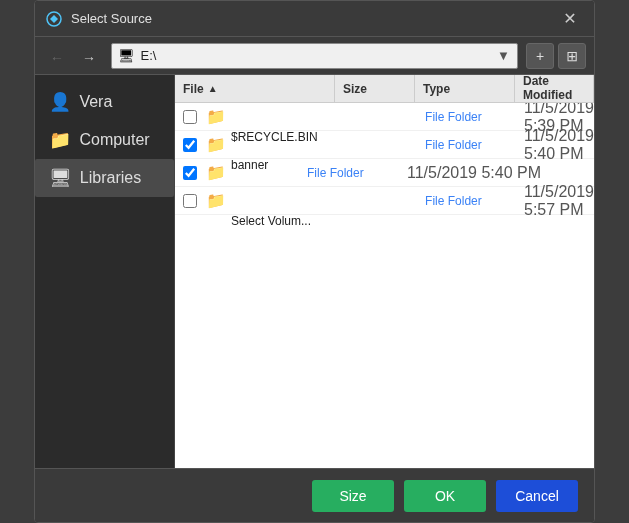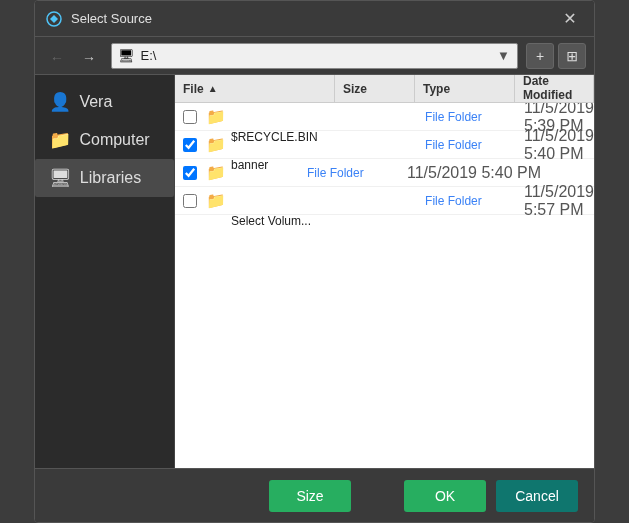--- a/index.html
+++ b/index.html
@@ -268,22 +268,22 @@
       height: 32px;
       min-width: 82px;
       border: none;
       border-radius: 3px;
       font-size: 14px;
       font-weight: 500;
       cursor: pointer;
       padding: 0 16px;
     }
     .btn-back { background: #27ae60; color: white; }
-    .btn-ok { background: #27ae60; color: white; margin-left: 43px; }
-    .btn-cancel { background: #0f766e; color: white; }
+    .btn-ok { background: #27ae60; color: white; }
+    .btn-cancel { background: #1d4ed8; color: white; }
 
     
     .folder-yellow { color: #e6b800; }
   </style>
 </head>
 <body>
 
 <div class="dialog">
 
   <div class="title-bar">

